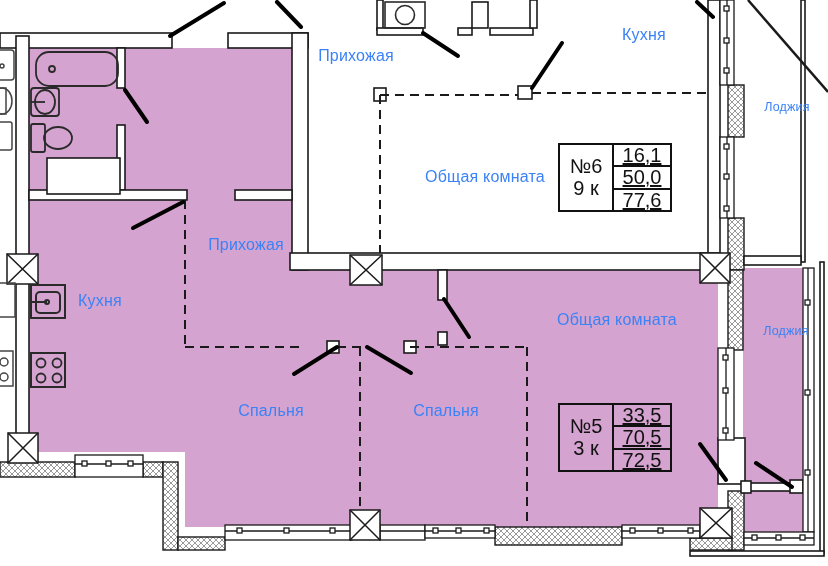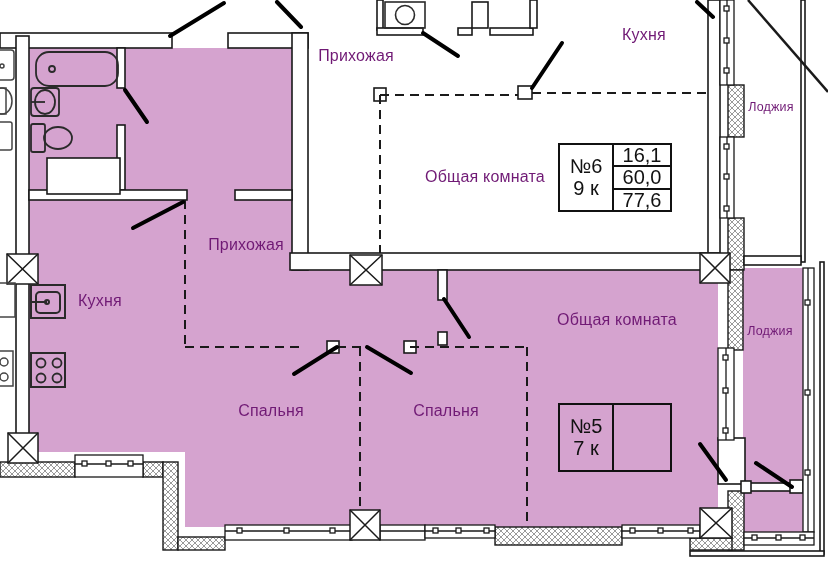--- a/index.html
+++ b/index.html
@@ -1,28 +1,28 @@
 <!DOCTYPE html>
 <html style="--hl: #d5a3cf;"><head>
 <meta charset="utf-8">
 <style>
   html,body{margin:0;padding:0;background:#fff;}
   .plan{position:relative;width:828px;height:566px;background:#ffffff;overflow:hidden;
         font-family:"Liberation Sans", sans-serif;}
   .plan svg{position:absolute;left:0;top:0;}
-  .room-label{position:absolute;transform:translate(-50%,-50%);font-size:16px;color:#701a75;
+  .room-label{position:absolute;transform:translate(-50%,-50%);font-size:16px;color:#3b82f6;
         white-space:nowrap;letter-spacing:.2px;}
-  .room-label.small{font-size:12.5px;}
+  .room-label.small{font-size:12.5px;margin-left:16px;}
   .info-box{position:absolute;display:flex;border:2px solid #111;box-sizing:border-box;
         background:transparent;color:#111;}
   .info-left{width:52px;display:flex;flex-direction:column;align-items:center;justify-content:center;
         border-right:2px solid #111;font-size:20px;line-height:1.08;}
   .info-right{flex:1;display:flex;flex-direction:column;}
   .info-row{flex:1;display:flex;align-items:center;justify-content:center;font-size:20px;line-height:1;
-        border-bottom:2px solid #111;}
+        border-bottom:2px solid #111;text-decoration:underline;}
   .info-row:last-child{border-bottom:none;}
 </style>
 </head>
 <body>
 
 <div class="plan">
 
 <svg width="828" height="566" viewBox="0 0 828 566">
   <defs>
     <pattern id="hatch" width="6" height="6" patternUnits="userSpaceOnUse">
@@ -270,25 +270,30 @@
 <div class="room-label" style="left:446px;top:411px">Спальня</div>
 <div class="room-label small" style="left:770px;top:331px">Лоджия</div>
 
 <div class="info-box" style="left:558px;top:143px;width:114px;height:69px">
   <div class="info-left">
     <span>№6</span>
     <span>9 к</span>
   </div>
   <div class="info-right">
     <div class="info-row">16,1</div>
-    <div class="info-row">60,0</div>
+    <div class="info-row">50,0</div>
     <div class="info-row">77,6</div>
   </div>
 </div>
 
 <div class="info-box" style="left:558px;top:403px;width:114px;height:69px">
   <div class="info-left">
     <span>№5</span>
-    <span>7 к</span>
+    <span>3 к</span>
+  </div>
+  <div class="info-right">
+    <div class="info-row">33,5</div>
+    <div class="info-row">70,5</div>
+    <div class="info-row">72,5</div>
   </div>
 </div>
 
 </div>
 
 </body></html>

